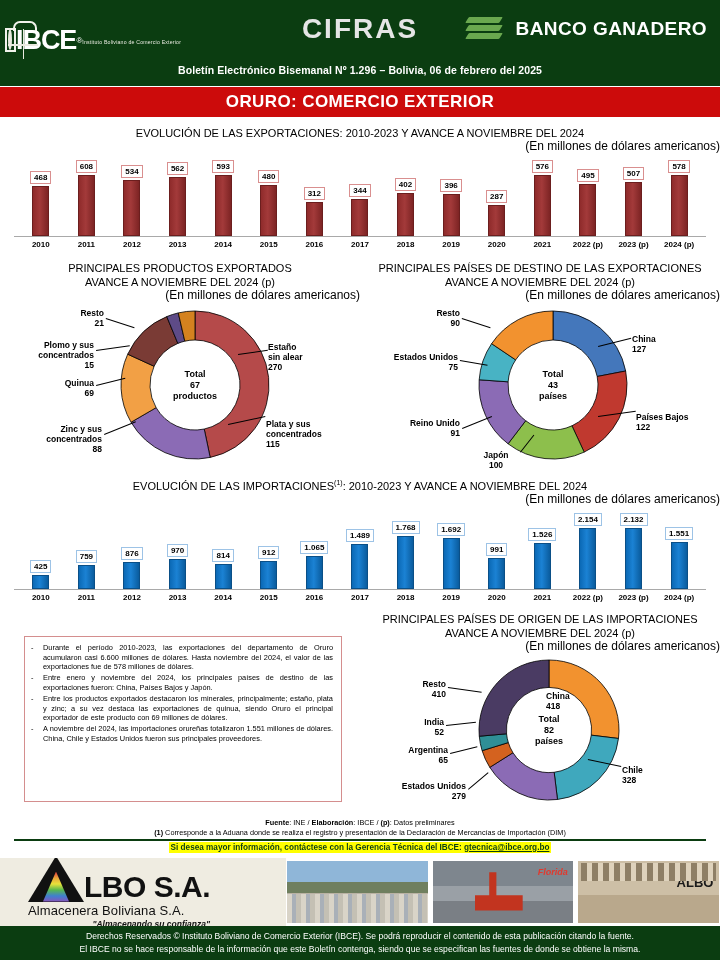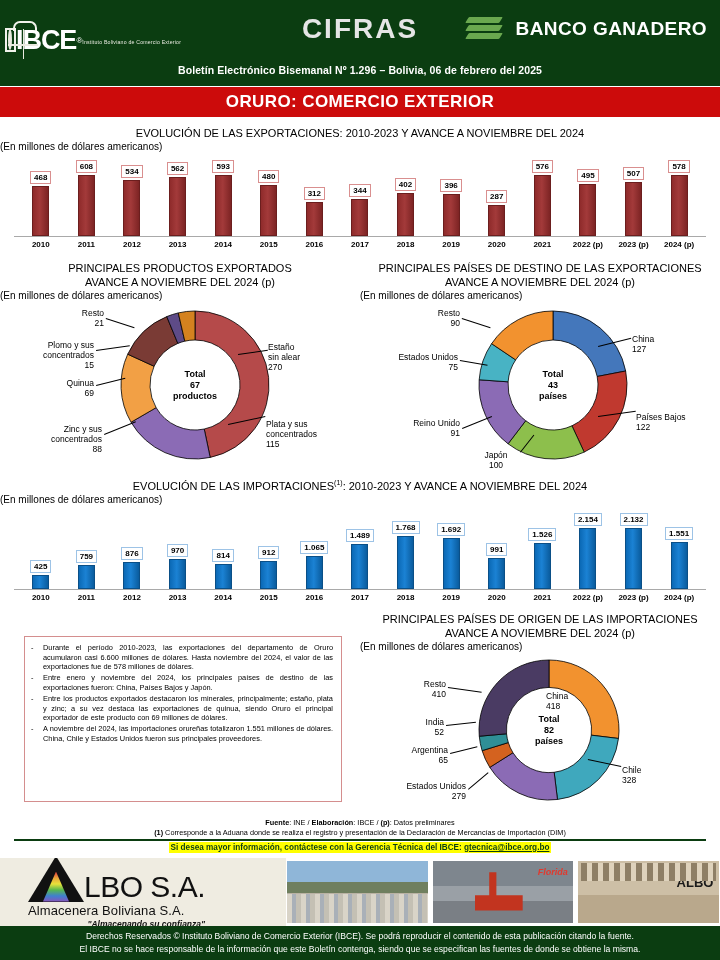--- a/index.html
+++ b/index.html
@@ -68,21 +68,21 @@
     font-size:10.5px;font-weight:bold;letter-spacing:.1px;
   }
   
   .redband{
     height:30px;background:#cc0b0b;display:flex;align-items:center;justify-content:center;
     color:#fff;font-size:17px;font-weight:bold;letter-spacing:.4px;
     border-top:1px solid #fff;border-bottom:1px solid #fff;
   }
   
   .sect-title{text-align:center;font-weight:normal;font-size:11px;line-height:14px;}
-  .sect-sub{text-align:left;font-size:10px;line-height:13px;}
+  .sect-sub{text-align:right;font-size:12px;line-height:13px;}
   .sup{font-size:7px;vertical-align:super;}
   
   .barchart{position:relative;margin:0 14px;}
   .bars{display:flex;align-items:flex-end;justify-content:space-between;
         height:76px;border-bottom:1px solid #a9a9a9;padding:0 4px;}
   .barcol{display:flex;flex-direction:column;align-items:center;justify-content:flex-end;
           flex:1;height:100%;position:relative;}
   .barlabel{
     font-size:8px;font-weight:bold;background:#fff;padding:1px 3px;
     margin-bottom:2px;white-space:nowrap;line-height:9px;
@@ -97,21 +97,21 @@
   .xaxis{display:flex;justify-content:space-between;padding:0 4px;margin-top:3px;}
   .xtick{flex:1;text-align:center;font-size:8px;font-weight:bold;white-space:nowrap;}
   
   .donut-wrap{position:relative;}
   .donut{position:relative;}
   .donut svg{display:block;}
   .hole-text{
     position:absolute;left:50%;top:50%;transform:translate(-50%,-50%);
     text-align:center;font-size:9px;font-weight:bold;line-height:11px;white-space:nowrap;
   }
-  .plabel{position:absolute;font-size:8.5px;font-weight:normal;line-height:10px;white-space:nowrap;}
+  .plabel{position:absolute;font-size:8.5px;font-weight:bold;line-height:10px;white-space:nowrap;}
   .plabel.r{text-align:right;}
   .plabel.l{text-align:left;}
   .plabel.c{text-align:center;}
   .lead{position:absolute;background:#000;height:1px;transform-origin:0 0;}
   
   .notesbox{
     position:absolute;left:24px;top:636px;width:318px;height:166px;
     border:1px solid #d48e8e;box-sizing:border-box;padding:6px 8px 6px 6px;
   }
   .notesbox ul{margin:0;padding:0;list-style:none;}
@@ -144,21 +144,21 @@
   .albo-a:before{
     content:"";position:absolute;left:0;bottom:0;width:0;height:0;
     border-left:28px solid transparent;border-right:28px solid transparent;border-bottom:46px solid #111;
   }
   .albo-a:after{
     content:"";position:absolute;left:15px;bottom:0;width:26px;height:30px;
     background:linear-gradient(#e23b3b,#e8a33a,#e8e23a,#57b84f,#3f7fd0,#8b52b8);
     clip-path:polygon(50% 0,100% 100%,0 100%);
   }
   .albo-row{display:flex;align-items:flex-end;}
-  .albo-word{font-size:30px;font-weight:normal;letter-spacing:-.5px;line-height:30px;color:#111;}
+  .albo-word{font-size:30px;font-weight:bold;letter-spacing:-.5px;line-height:30px;color:#111;}
   .albo-sub{font-size:13px;color:#111;margin-top:1px;letter-spacing:.1px;}
   .albo-slog{font-size:8.5px;font-style:italic;font-weight:bold;color:#111;text-align:right;margin-top:1px;}
   .albo-photos{flex:1;display:flex;gap:3px;padding:2px 0;}
   .photo{flex:1;position:relative;overflow:hidden;border:1px solid #fff;}
   .ph1{background:linear-gradient(#8fb6d8 0 34%,#6f7f5f 34% 52%,#b9b2a4 52% 100%);}
   .ph1:after{content:"";position:absolute;left:0;right:0;bottom:0;height:46%;
     background:repeating-linear-gradient(90deg,#d9d4c8 0 5px,#a9b0b8 5px 9px,#c4c0b4 9px 14px);}
   .ph2{background:linear-gradient(#7e868e 0 40%,#9aa0a6 40% 64%,#7a7f85 64% 100%);}
   .ph2:after{content:"";position:absolute;left:30%;top:18%;width:34%;height:62%;
     background:#c2341f;clip-path:polygon(0 60%,30% 60%,30% 0,45% 0,45% 60%,100% 60%,100% 100%,0 100%);}

